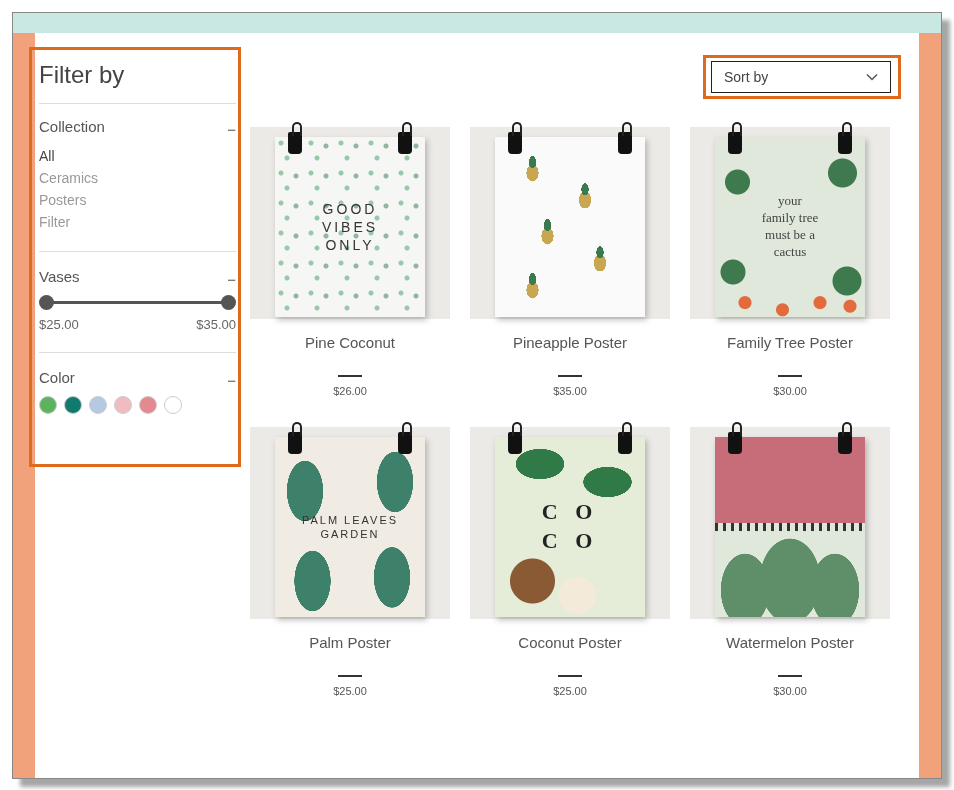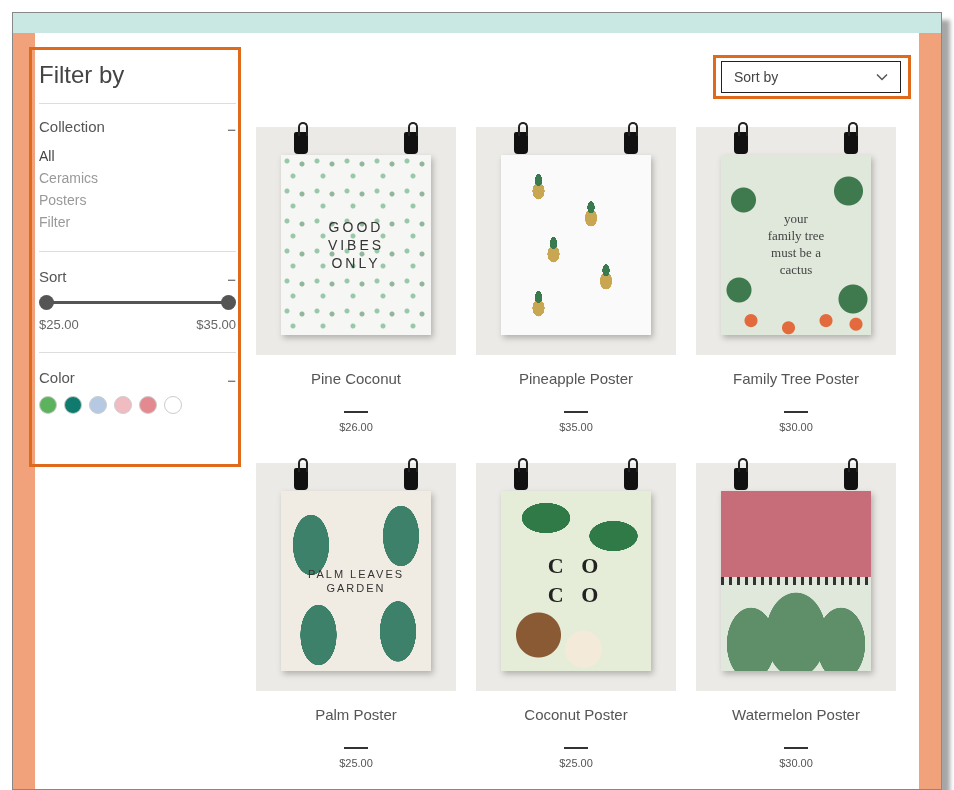--- a/index.html
+++ b/index.html
@@ -33,23 +33,23 @@
   }
   .body {
     display: flex;
     background: #f2a27b;
     min-height: 745px;
   }
   .main {
     flex: 1;
     background: #fff;
     margin: 0 22px 0 22px;
-    padding: 14px 3px 20px 0;
-    display: flex;
-    gap: 6px;
+    padding: 14px 13px 20px 0;
+    display: flex;
+    gap: 0;
   }
   .sidebar-wrap {
     width: 215px;
     position: relative;
     padding-top: 4px;
   }
   .highlight-filter {
     position: absolute;
     top: 0; left: -6px;
     width: 212px; height: 420px;
@@ -181,21 +181,21 @@
 
   .grid {
     display: grid;
     grid-template-columns: repeat(3, 200px);
     gap: 30px 20px;
     padding-top: 80px;
   }
   .card {}
   .thumb {
     width: 200px;
-    height: 228px;
+    height: 192px;
     background: #eceae6;
     display: flex;
     align-items: center;
     justify-content: center;
     position: relative;
   }
   .poster {
     width: 150px;
     height: 180px;
     background: #fff;
@@ -347,21 +347,21 @@
             <ul class="cat-list" id="cat-list">
                 <li class="active">All</li>
                 <li>Ceramics</li>
                 <li>Posters</li>
                 <li>Filter</li>
               </ul>
 
             <hr class="section-divider">
 
             <div class="section-head">
-              <span>Sort</span>
+              <span>Vases</span>
               <span class="minus">−</span>
             </div>
             <div class="slider-track">
               <div class="track-line"></div>
               <div class="handle left"></div>
               <div class="handle right"></div>
             </div>
             <div class="price-row">
               <span>$25.00</span>
               <span>$35.00</span>

